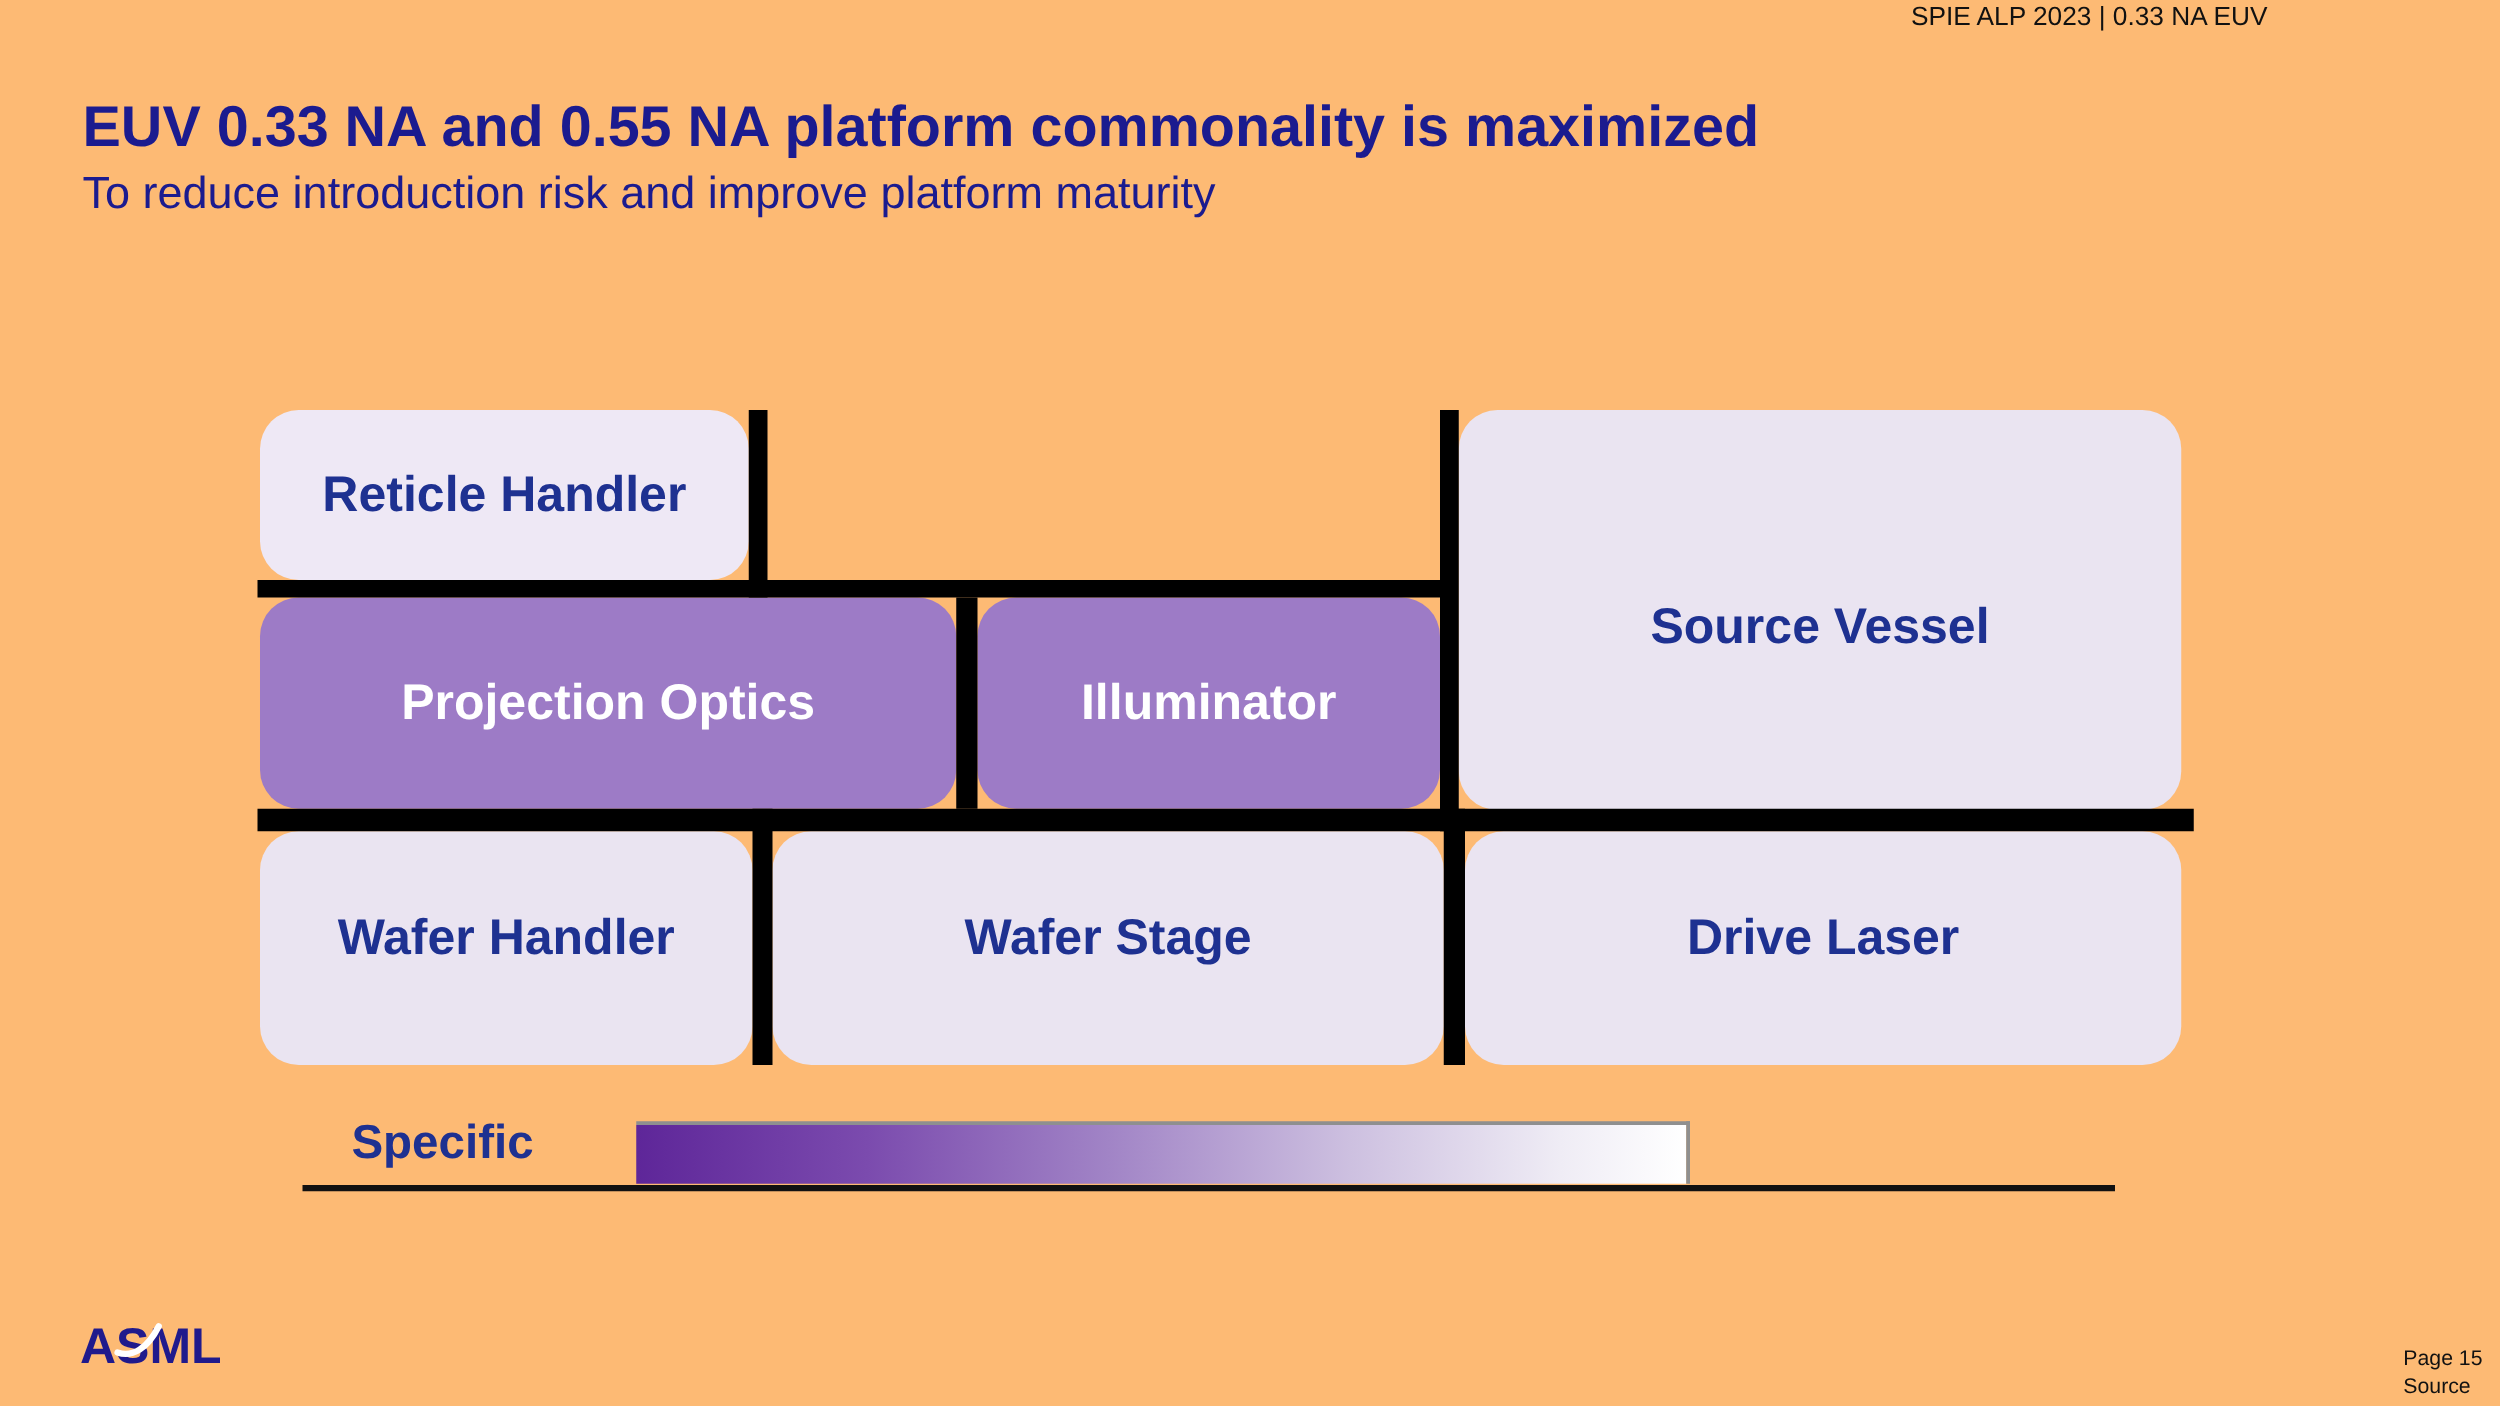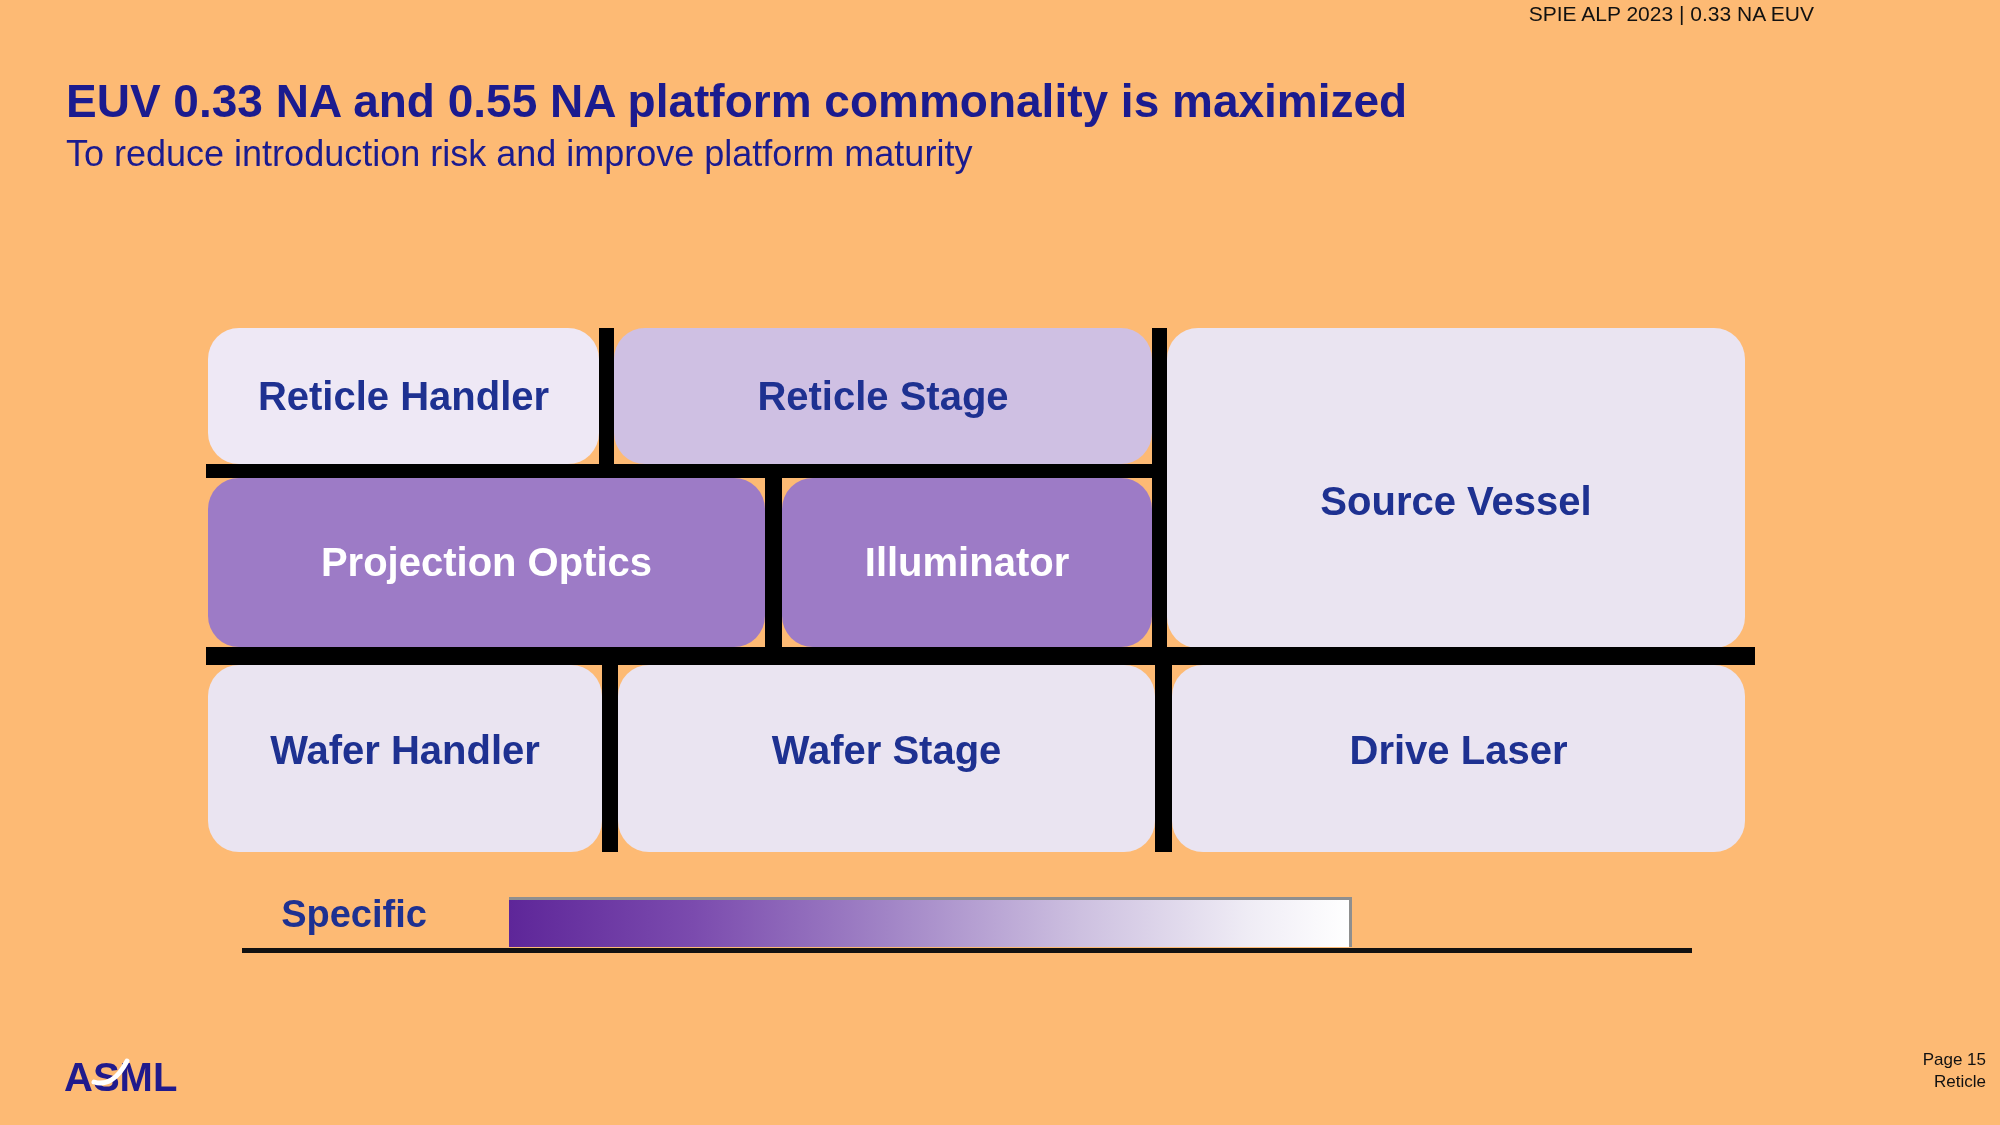--- a/index.html
+++ b/index.html
@@ -58,41 +58,38 @@
       #5e2699 0%, #7b4bae 22%, #a184c6 45%, #cdc0e0 68%, #efecf5 88%, #ffffff 100%);
     border-top:3px solid #8f8f8f; border-right:3px solid #8f8f8f;
   }
   .legend-axis { position:absolute; left:242px; top:948px; width:1450px; height:5px; background:#111111; }
   .asml-logo {
     position:absolute; left:64px; top:1055px; width:120px; height:46px;
     font-size:40px; font-weight:800; color:#201a8c; letter-spacing:0px;
   }
   .asml-logo .swoosh { position:absolute; left:0; top:0; width:120px; height:46px; }
   .footer-right {
-    position:absolute; right:14px; top:1049px; text-align:right;
+    position:absolute; right:14px; top:1076px; text-align:left;
     font-size:17px; line-height:22px; color:#111111;
   }
 </style>
 </head>
 <body>
 
 <div class="slide">
 
   <div class="header-meta">SPIE ALP 2023 | 0.33 NA EUV</div>
 
   <h1 class="title">EUV 0.33 NA and 0.55 NA platform commonality is maximized</h1>
   <div class="subtitle">To reduce introduction risk and improve platform maturity</div>
 
   <div class="diagram">
 
     <div class="block fill-lighter b-rh">
       <span>Reticle Handler</span>
-    </div>
-    <div class="block fill-mid b-rs">
-      <span>Reticle Stage</span>
     </div>
     <div class="block fill-light b-sv">
       <span>Source Vessel</span>
     </div>
     <div class="block fill-dark b-po">
       <span>Projection Optics</span>
     </div>
     <div class="block fill-dark b-il">
       <span>Illuminator</span>
     </div>
@@ -121,16 +118,16 @@
 
   <div class="asml-logo">
     <span>ASML</span>
     <svg class="swoosh" viewBox="0 0 120 46" xmlns="http://www.w3.org/2000/svg">
       <path d="M30,27 C42,31 54,24 63,6" stroke="#ffffff" stroke-width="5" fill="none" stroke-linecap="round"></path>
     </svg>
   </div>
 
   <div class="footer-right">
     <div>Page 15</div>
-    <div>Reticle</div>
+    <div>Source</div>
   </div>
 
 </div>
 
 </body></html>

